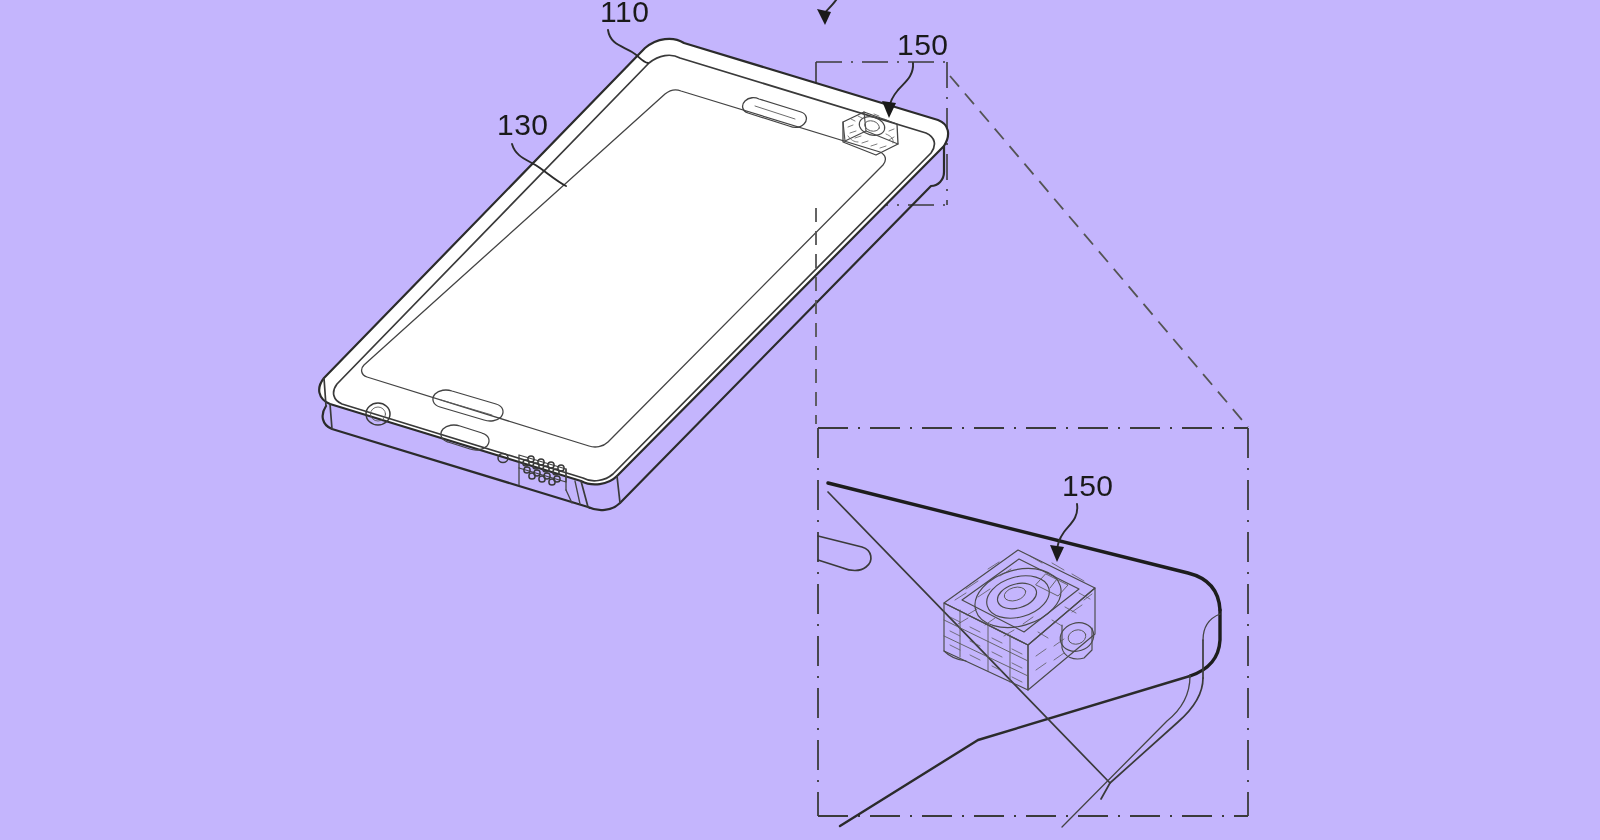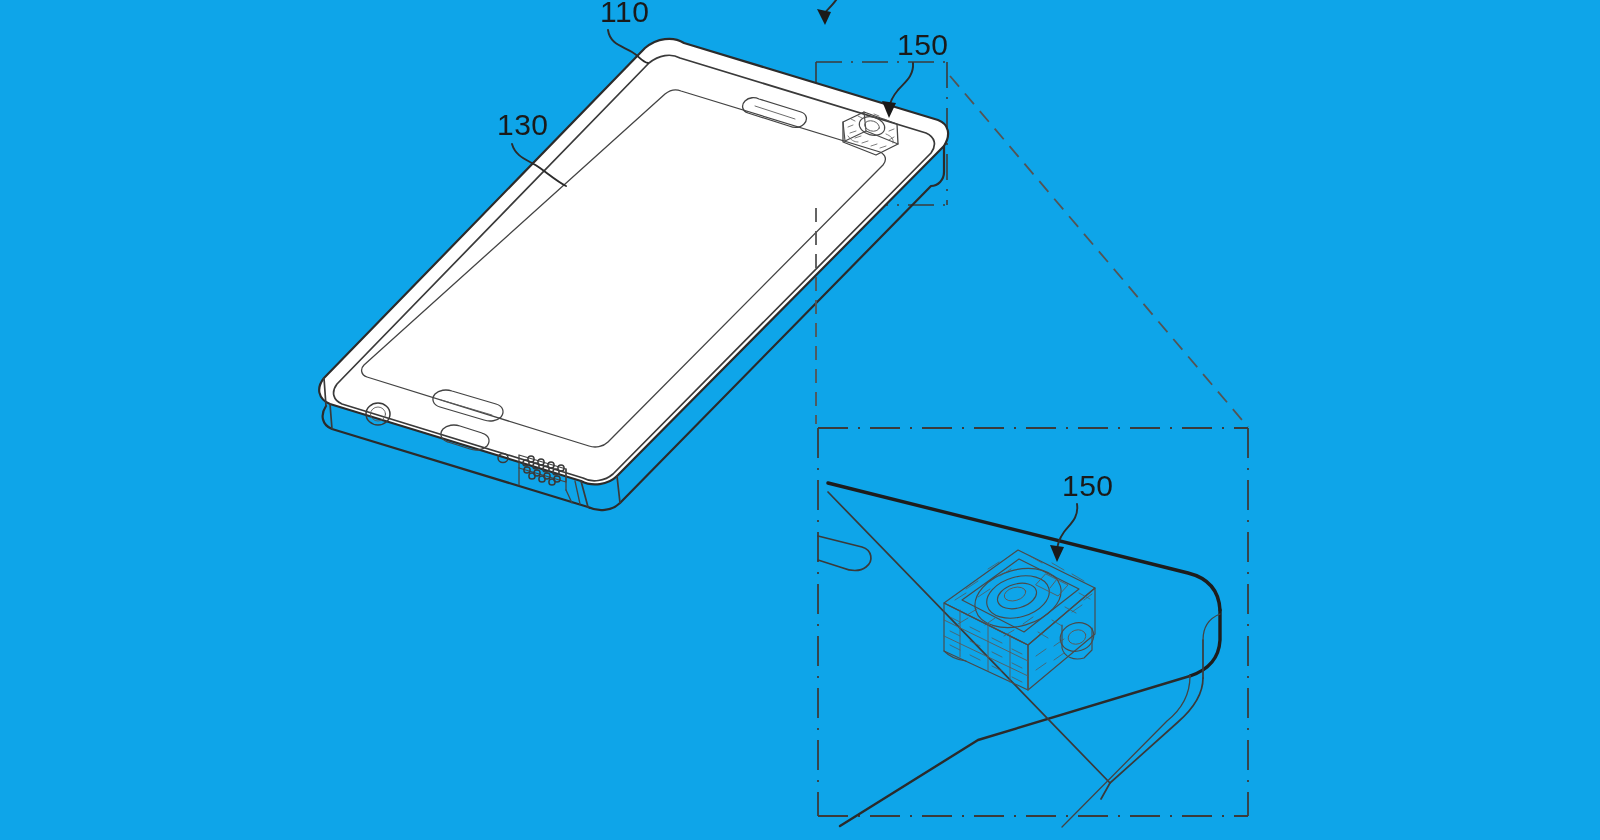--- a/index.html
+++ b/index.html
@@ -10,21 +10,21 @@
   body {
     width: 1600px;
     height: 840px;
     overflow: hidden;
     font-family: "Liberation Sans", sans-serif;
   }
   #figure-root {
     position: relative;
     width: 1600px;
     height: 840px;
-    background: #0ea5e9;
+    background: #c4b5fd;
   }
   svg#patent-svg {
     display: block;
     width: 1600px;
     height: 840px;
   }
   .ref-label {
     font-family: "Liberation Sans", sans-serif;
     font-size: 30px;
     fill: #1a1a1a;

